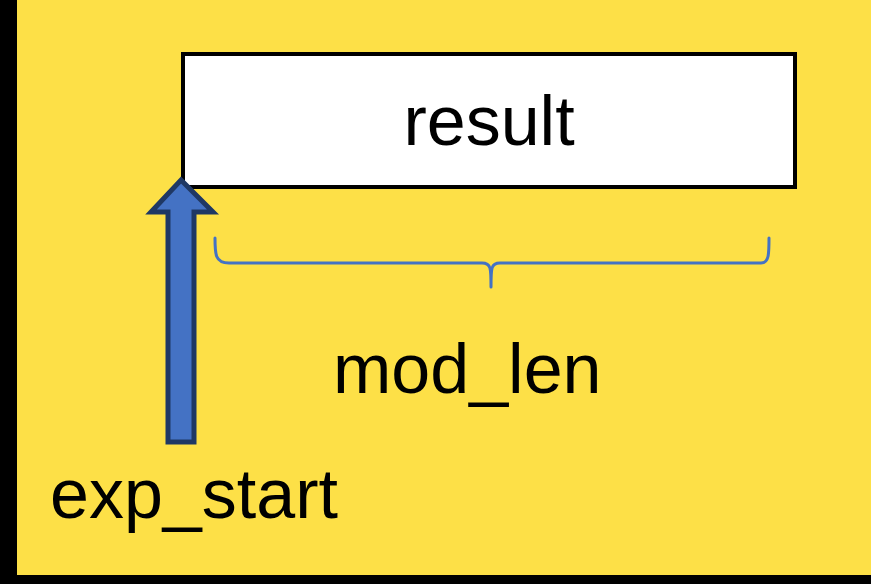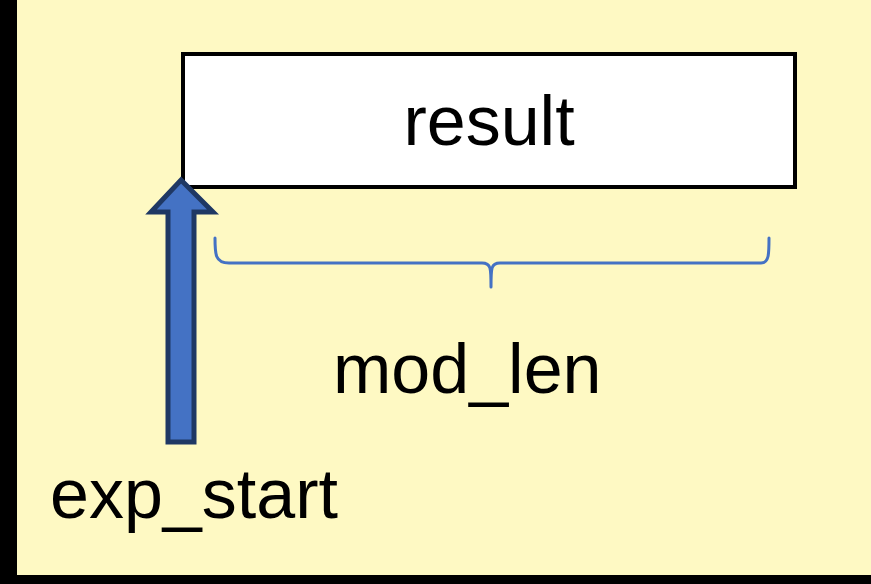--- a/index.html
+++ b/index.html
@@ -5,21 +5,21 @@
 <style>
   html, body {
     margin: 0;
     padding: 0;
     background: #ffffff;
   }
   #canvas {
     position: relative;
     width: 871px;
     height: 584px;
-    background: #fef9c3;
+    background: #fde047;
     overflow: hidden;
     font-family: "Liberation Sans", sans-serif;
   }
 
   
   .band {
     position: absolute;
     background: #000000;
   }
   #band-left   { left: 0;  top: 0;    width: 17px;  height: 584px; }

